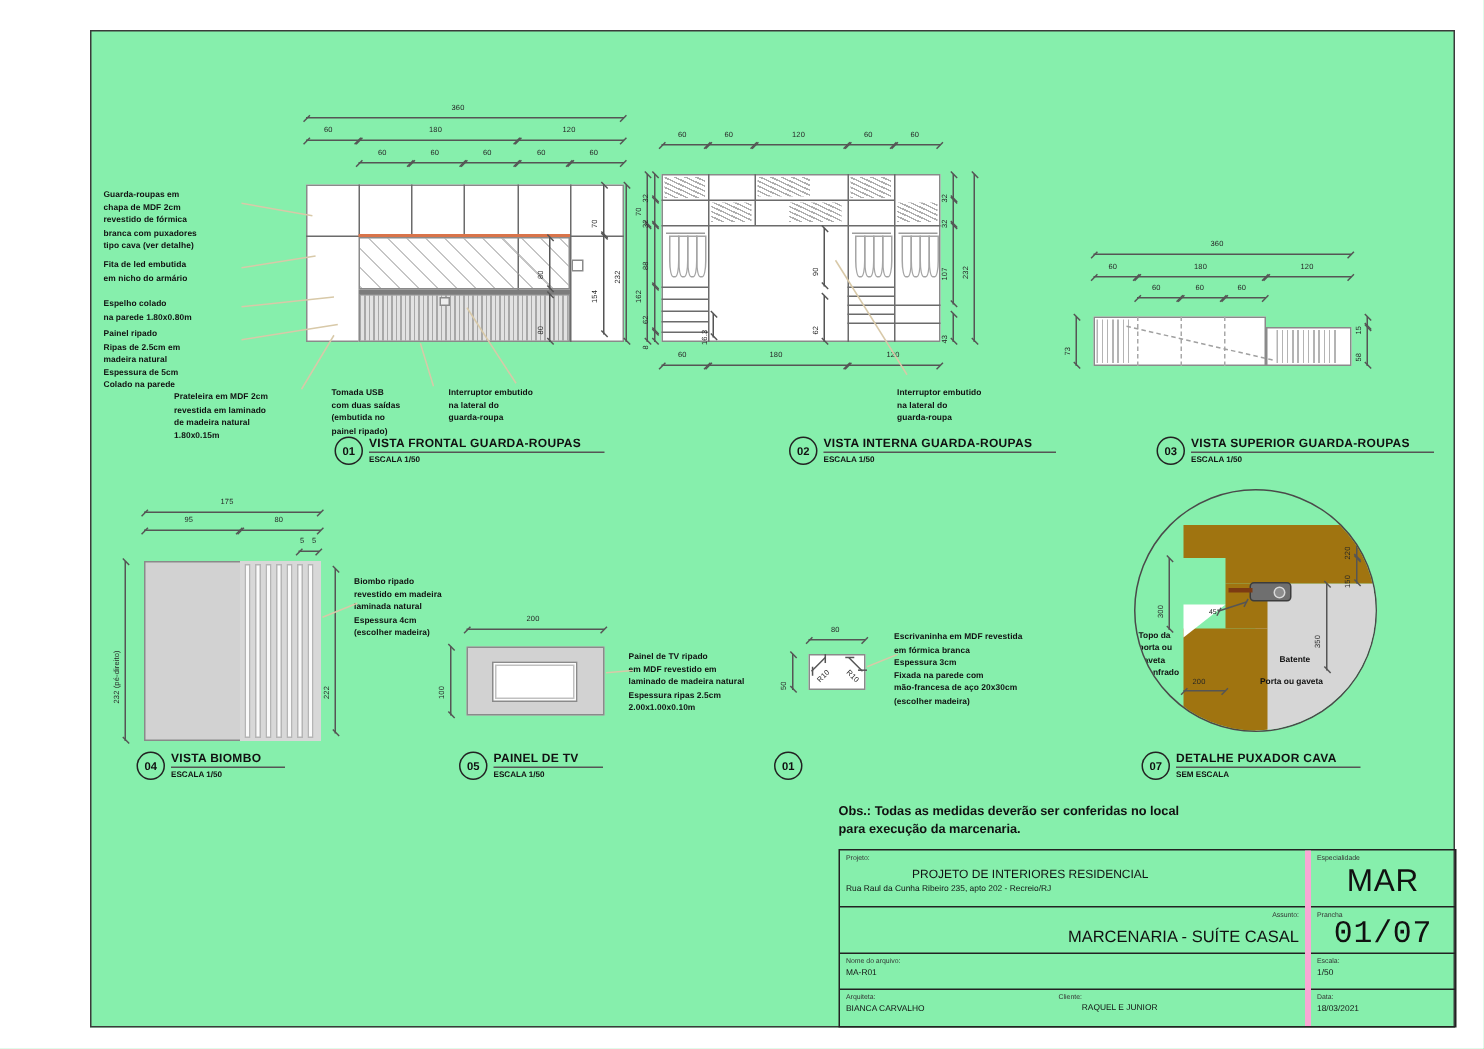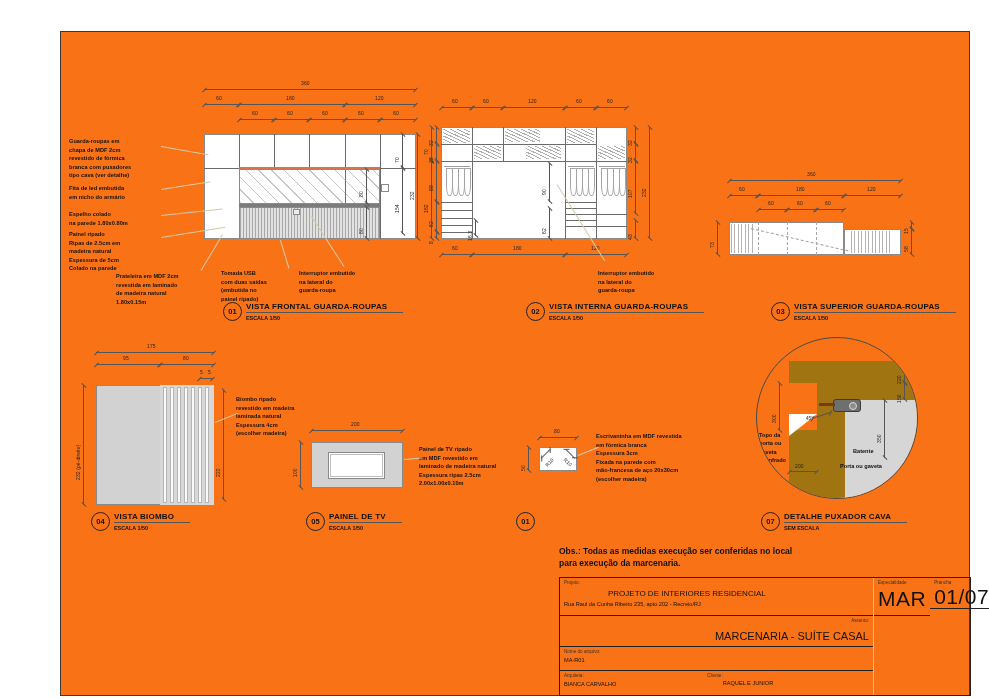--- a/index.html
+++ b/index.html
@@ -1,20 +1,20 @@
 <!DOCTYPE html>
 <html><head>
 <meta charset="utf-8">
 <style>
   html,body{margin:0;padding:0;background:#ffffff;}
   body{width:989px;height:699px;position:relative;overflow:hidden;
        font-family:"Liberation Sans","DejaVu Sans",sans-serif;color:#1a1a1a;}
 
   .sheet{position:absolute;left:60px;top:20px;width:910px;height:665px;
-         border:1px solid #3a3a3a;background:#f97316;box-sizing:border-box;margin-top:11px;}
+         border:1px solid #3a3a3a;background:#86efac;box-sizing:border-box;}
 
   
   .view{position:absolute;}
   .ln{position:absolute;background:#6b6b6b;}
   .hln{height:1px;}
   .vln{width:1px;}
   .box{position:absolute;border:1px solid #8a8a8a;box-sizing:border-box;background:transparent;}
   .fill-gray{background:#d2d2d2;}
   .fill-lgray{background:#e2e2e2;}
   .fill-wood{background:#a07410;}
@@ -60,21 +60,21 @@
   .hatch-vert{background-image:repeating-linear-gradient(90deg,
       rgba(130,130,130,.6) 0 1px, transparent 1px 3.5px);}
 
   .dash{border-top:1px dashed #a0a0a0;position:absolute;height:0;}
   .dashv{border-left:1px dashed #a8a8a8;position:absolute;width:0;}
 
   
   .obs{position:absolute;font-size:8.5px;font-weight:bold;line-height:1.45;color:#111;}
   .tb{position:absolute;border:1px solid #222;box-sizing:border-box;display:flex;}
   .tb-left{flex:1;display:flex;flex-direction:column;}
-  .tb-right{width:96px;border-left:1px solid #f9a8d4;display:flex;}
+  .tb-right{width:96px;border-left:4px solid #f9a8d4;display:flex;flex-direction:column;}
   .tbrow{border-bottom:1px solid #222;box-sizing:border-box;padding:2px 4px;position:relative;}
   .tbrow:last-child{border-bottom:none;}
   .lbl{font-size:4.6px;color:#333;display:block;line-height:1.2;}
   .val{font-size:8px;color:#111;display:block;line-height:1.3;}
   .val-sm{font-size:5.6px;color:#111;display:block;line-height:1.3;}
   .big{font-size:21px;font-weight:normal;color:#111;line-height:1;text-align:center;
        letter-spacing:.5px;}
   .tb-right .tbrow{display:flex;flex-direction:column;justify-content:flex-start;}
   .cli{position:absolute;left:47%;top:2px;font-size:4.6px;color:#333;}
   .cliv{position:absolute;left:52%;top:9px;font-size:5.6px;color:#111;}
@@ -493,21 +493,21 @@
     <div class="vtitle" style="left:35px;top:185px;">
       <div class="vnum">07</div>
       <div class="vtxtwrap">
         <span class="vname">DETALHE PUXADOR CAVA</span>
         <span class="vscale">SEM ESCALA</span>
       </div>
     </div>
   </div>
 
   <div class="obs" style="left:498px;top:513px;">
-    <span>Obs.: Todas as medidas execução ser conferidas no local</span><br>
+    <span>Obs.: Todas as medidas deverão ser conferidas no local</span><br>
     <span>para execução da marcenaria.</span>
   </div>
 
   <div class="tb" style="left:498px;top:545px;width:412px;height:119px;">
     <div class="tb-left">
       <div class="tbrow" style="height:38px;">
         <span class="lbl">Projeto:</span>
         <span class="val" style="margin-top:3px;padding-left:44px;">PROJETO DE INTERIORES RESIDENCIAL</span>
         <span class="val-sm" style="margin-top:2px;">Rua Raul da Cunha Ribeiro 235, apto 202 - Recreio/RJ</span>
       </div>
@@ -526,21 +526,21 @@
         <span class="cliv">RAQUEL E JUNIOR</span>
       </div>
     </div>
     <div class="tb-right">
       <div class="tbrow" style="height:38px;">
         <span class="lbl">Especialidade</span>
         <span class="big" style="margin-top:2px;">MAR</span>
       </div>
       <div class="tbrow" style="height:31px;">
         <span class="lbl">Prancha</span>
-        <span class="big" style="margin-top:0;">01/07</span>
+        <span class="big" style="margin-top:0;font-family:Liberation Mono, monospace;">01/07</span>
       </div>
       <div class="tbrow" style="height:24px;">
         <span class="lbl">Escala:</span>
         <span class="val-sm" style="margin-top:2px;">1/50</span>
       </div>
       <div class="tbrow" style="height:24px;">
         <span class="lbl">Data:</span>
         <span class="val-sm" style="margin-top:2px;">18/03/2021</span>
       </div>
     </div>

